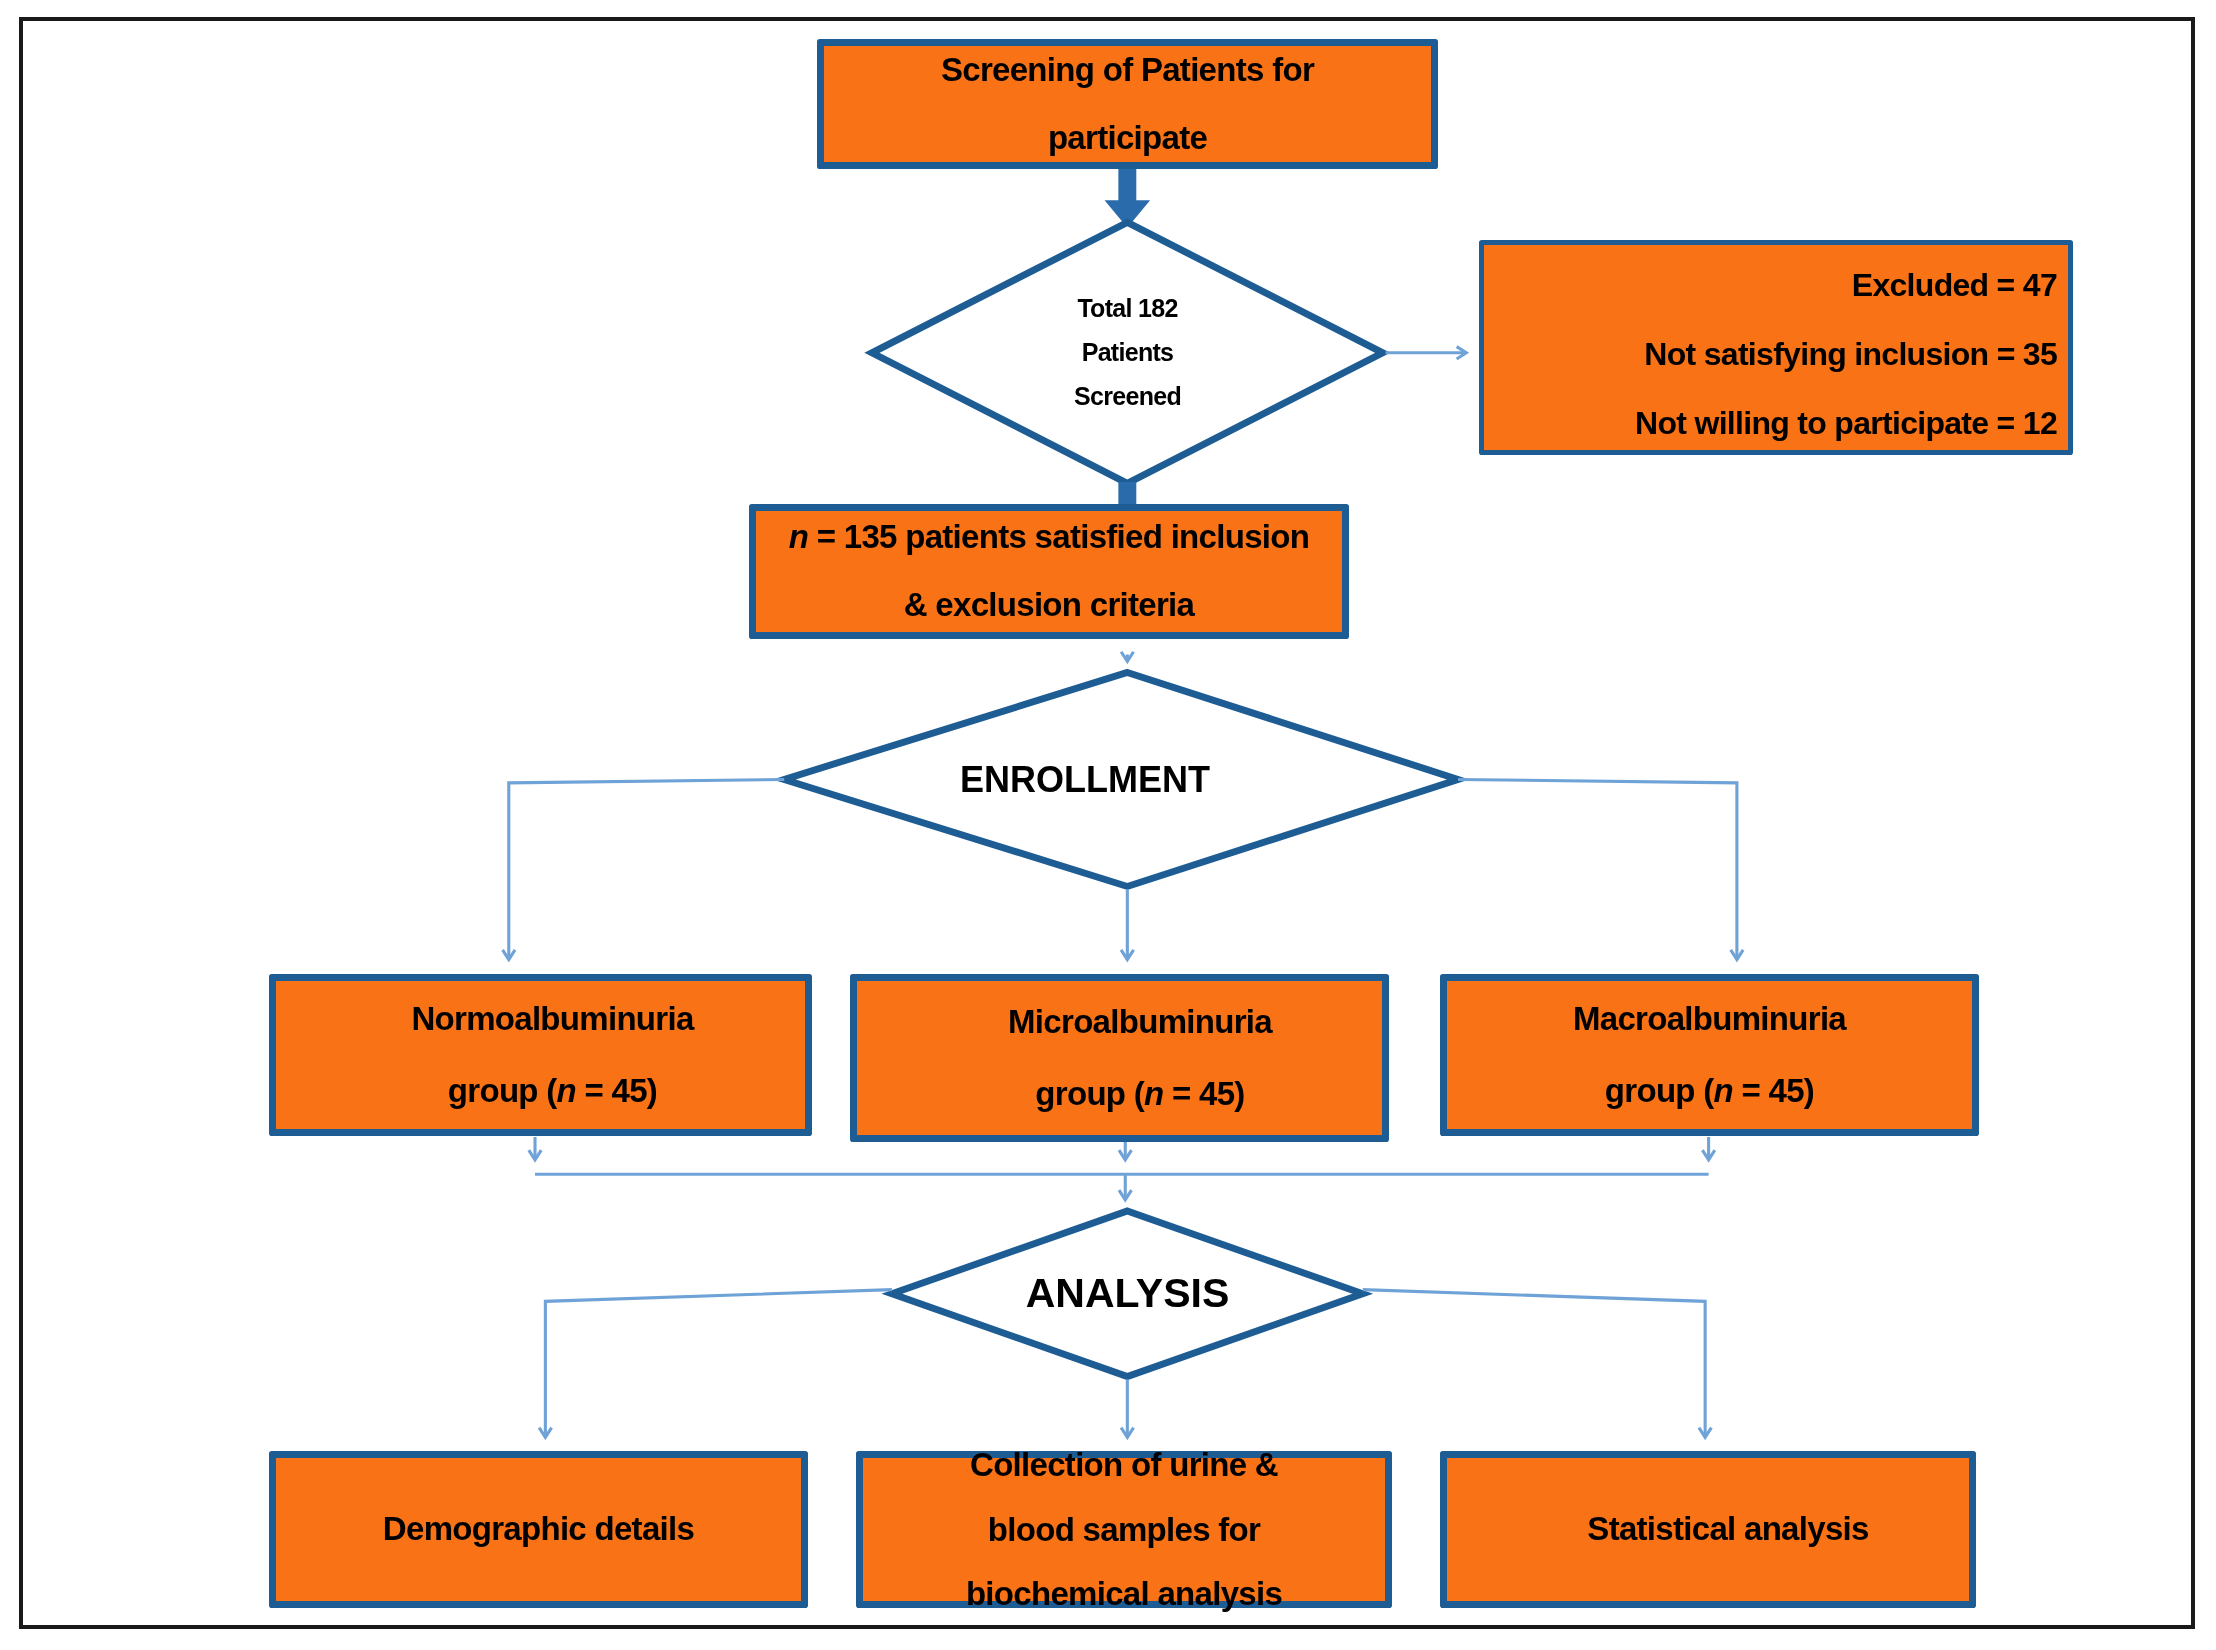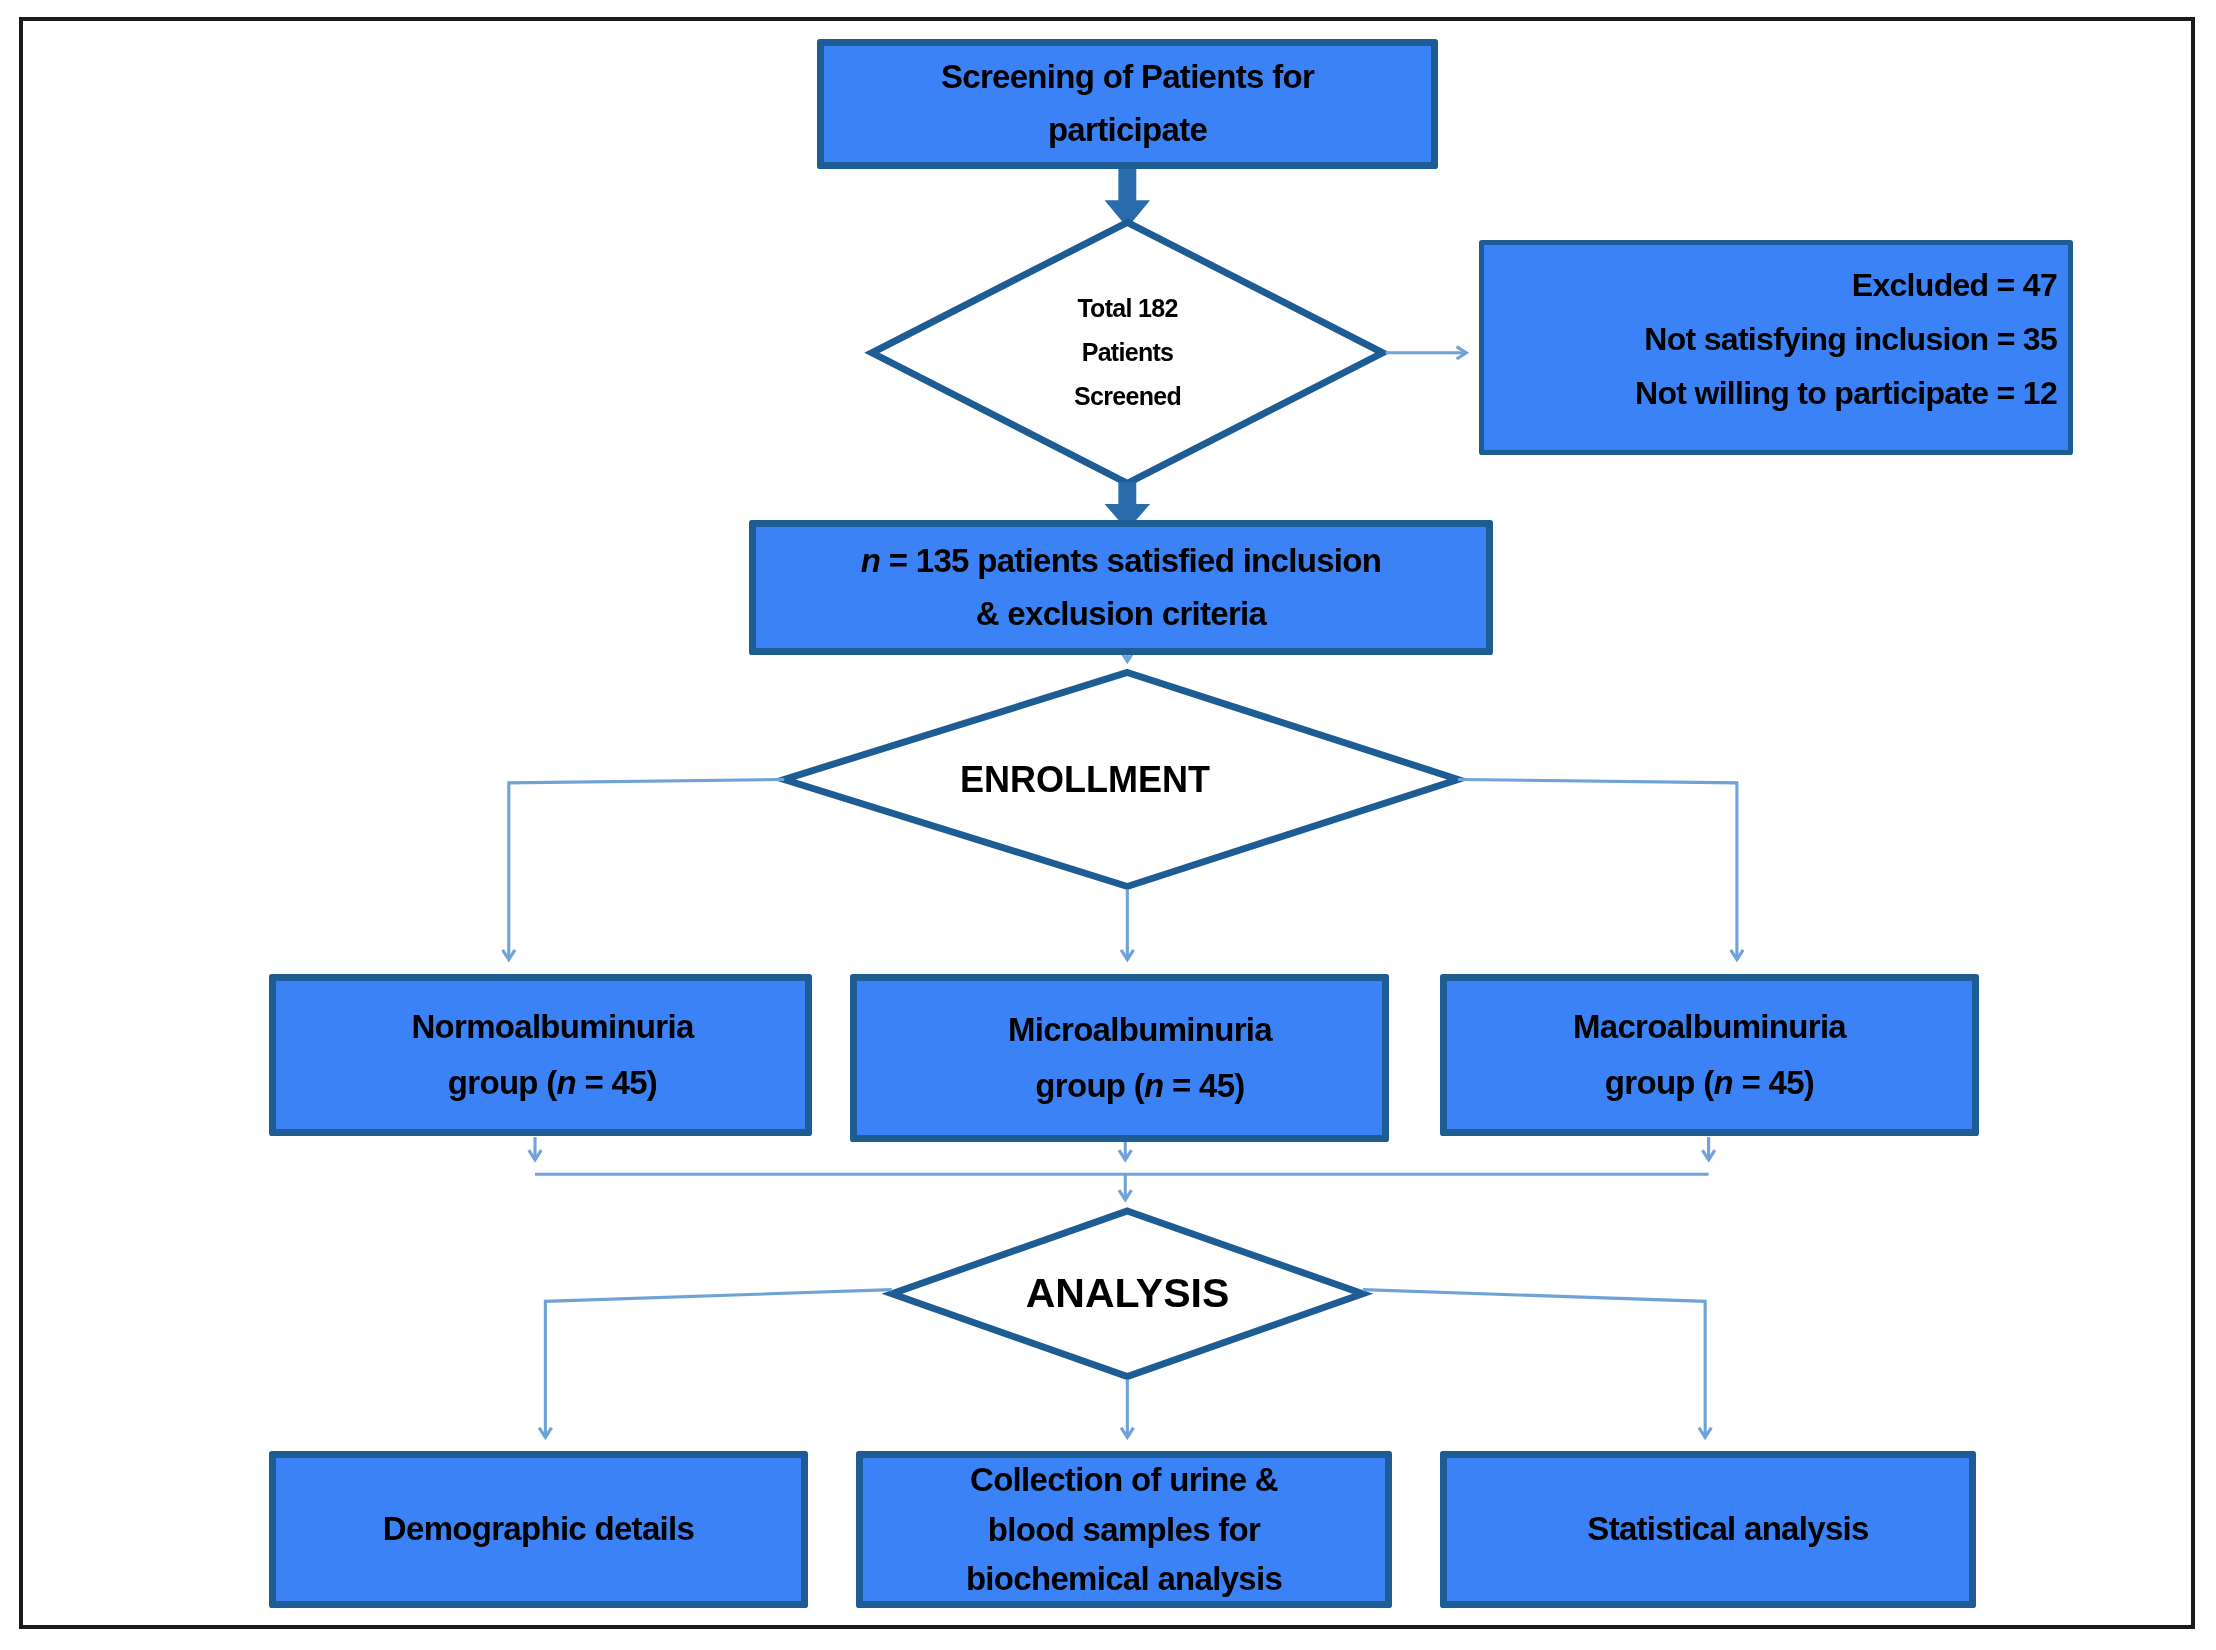--- a/index.html
+++ b/index.html
@@ -18,30 +18,31 @@
     border: 4.8px solid #1a1a1a;
     box-sizing: border-box;
   }
   #wires { position: absolute; left: 0; top: 0; width: 2216px; height: 1650px; }
 
   .node {
     position: absolute;
     box-sizing: border-box;
     border: 7px solid #1e5c94;
     border-radius: 2.8px;
-    background: #3b82f6;
+    background: #f97316;
     display: flex;
     flex-direction: column;
     align-items: center;
     justify-content: center;
     text-align: center;
     font-weight: 700;
     font-size: 33px;
     letter-spacing: -0.7px;
     line-height: 1.6;
+    gap: 15px;
   }
   .node .ln { white-space: nowrap; }
 
   .dlabel {
     position: absolute;
     display: flex;
     flex-direction: column;
     align-items: center;
     justify-content: center;
     text-align: center;
@@ -121,21 +122,21 @@
     <span class="ln">Patients</span>
     <span class="ln">Screened</span>
   </div>
 
   <div class="node" id="excluded-box" style="left:1479px; top:240px; width:594px; height:215px; border-width:5.5px;align-items:flex-end;">
     <span class="ln">Excluded = 47</span>
     <span class="ln">Not satisfying inclusion = 35</span>
     <span class="ln">Not willing to participate = 12</span>
   </div>
 
-  <div class="node" id="included-box" style="left:749px; top:520px; width:744px; height:135px;">
+  <div class="node" id="included-box" style="left:749px; top:504px; width:600px; height:135px;">
     <span class="ln"><i>n</i><span> = 135 patients satisfied inclusion</span></span>
     <span class="ln">&amp; exclusion criteria</span>
   </div>
 
   <div class="dlabel caps" style="left:748px; top:672px; width:674px; height:214px; font-size:36px;">
     <span class="ln">ENROLLMENT</span>
   </div>
 
   <div class="node" id="normo-box" style="left:269px; top:974px; width:543px; height:162px; line-height:1.7;padding-left:24px;">
     <span class="ln">Normoalbuminuria</span>

